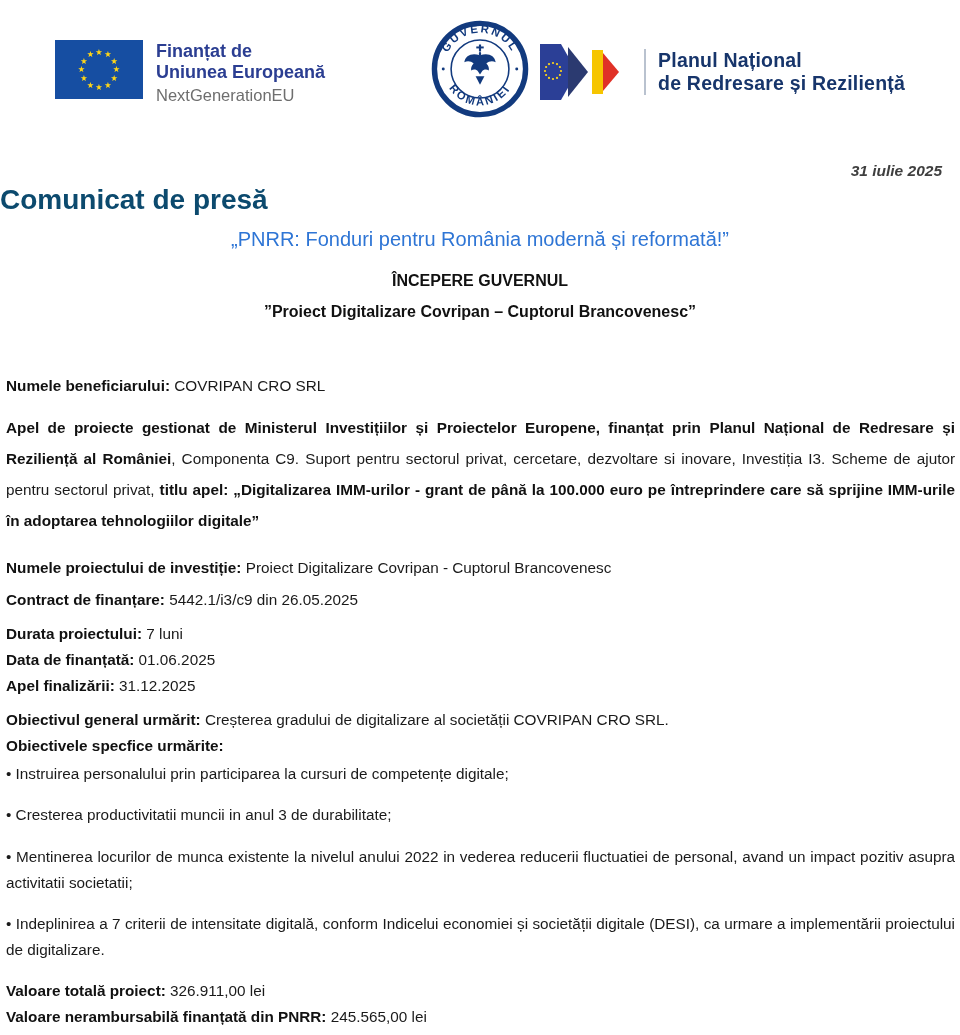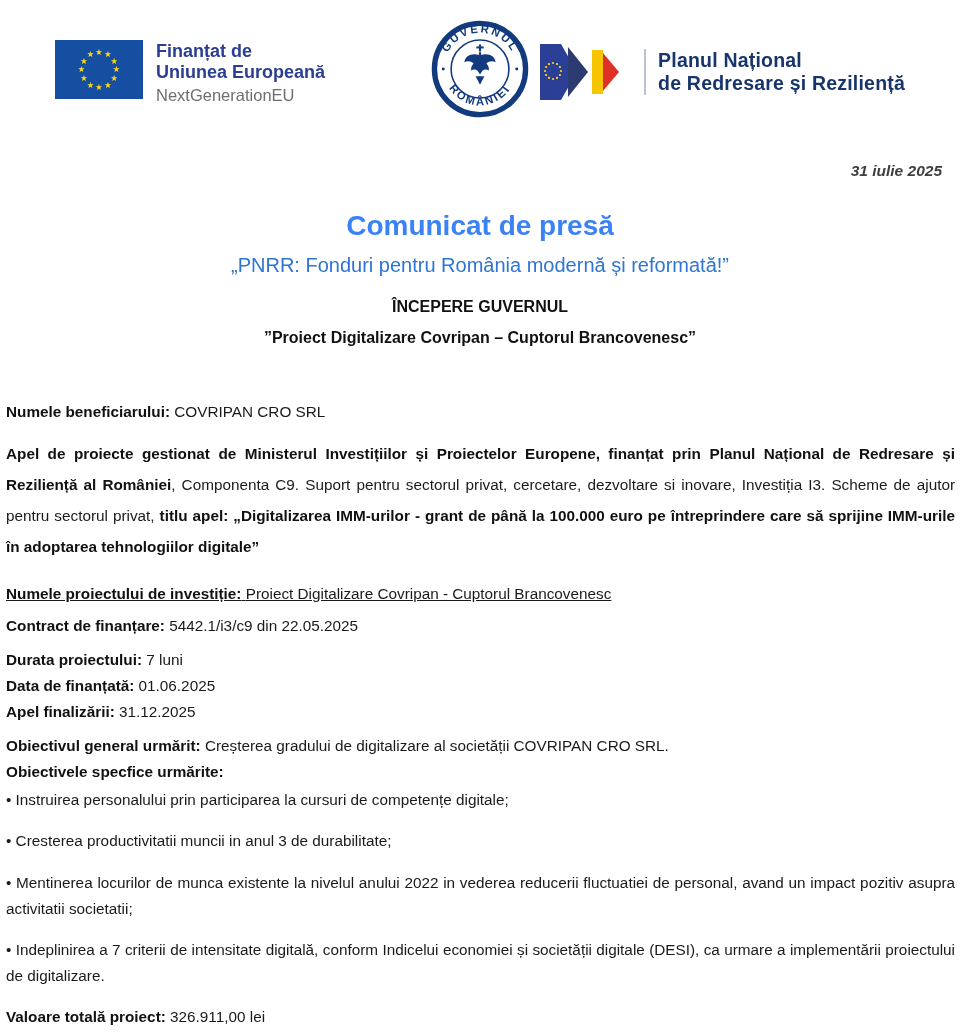--- a/index.html
+++ b/index.html
@@ -17,31 +17,31 @@
   .eu-text .l1,.eu-text .l2{font-weight:bold;font-size:18px;color:#2b3e92;}
   .eu-text .l3{font-size:16.5px;color:#6e6e6e;margin-top:3px;}
   .gov-block{position:absolute;left:50%;transform:translateX(-50%);top:20px;}
   .pnrr-block{position:absolute;right:55px;top:44px;display:flex;align-items:center;gap:24px;}
   .pnrr-text{border-left:2px solid #b9c2cf;padding-left:12px;line-height:1.16;
              font-weight:bold;font-size:19.5px;color:#17356b;letter-spacing:.2px;}
 
   
   .date-row{margin-top:34px;text-align:right;padding-right:18px;
             font-weight:bold;font-style:italic;font-size:15.5px;color:#3f3f3f;}
-  .title-main{margin-top:30px;text-align:center;font-weight:bold;font-size:28px;color:#3b82f6;}
+  .title-main{margin-top:4px;text-align:left;font-weight:bold;font-size:28px;color:#0c4a6e;}
   .title-sub{margin-top:12px;text-align:center;font-size:20px;color:#2e75d5;}
   .title-h1{margin-top:21px;text-align:center;font-weight:bold;font-size:16px;color:#111;}
   .title-h2{margin-top:13px;text-align:center;font-weight:bold;font-size:16px;color:#111;}
 
   
   .doc-body{margin-top:52px;padding:0 5px 0 6px;font-size:15.3px;line-height:26px;}
   .row{margin:0;}
   .lbl{font-weight:bold;color:#111;}
   .para{text-align:justify;line-height:31px;margin-top:13px;}
-  .mt18{margin-top:19px;text-decoration:underline;}
+  .mt18{margin-top:19px;}
   .mt8{margin-top:8px;}
   .mt6{margin-top:6px;}
   .mt2{margin-top:2px;}
   .bullet{text-align:justify;line-height:26px;}
   .bullet::before{content:"\2022\00a0";}
 </style>
 </head>
 <body>
 
 <div class="page">
@@ -133,21 +133,21 @@
   <div class="title-h2">”Proiect Digitalizare Covripan – Cuptorul Brancovenesc”</div>
 
   <div class="doc-body">
 
     <p class="row"><span class="lbl">Numele beneficiarului:</span> <span>COVRIPAN CRO SRL</span></p>
 
     <p class="para"><span class="lbl">Apel de proiecte gestionat de Ministerul Investițiilor și Proiectelor Europene, finanțat prin Planul Național de Redresare și Reziliență al României</span><span>, Componenta C9. Suport pentru sectorul privat, cercetare, dezvoltare si inovare, Investiția I3. Scheme de ajutor pentru sectorul privat, </span><span class="lbl">titlu apel: „Digitalizarea IMM-urilor - grant de până la 100.000 euro pe întreprindere care să sprijine IMM-urile în adoptarea tehnologiilor digitale”</span></p>
 
     <p class="row mt18"><span class="lbl">Numele proiectului de investiție:</span> <span>Proiect Digitalizare Covripan - Cuptorul Brancovenesc</span></p>
 
-    <p class="row mt6"><span class="lbl">Contract de finanțare:</span> <span>5442.1/i3/c9 din 22.05.2025</span></p>
+    <p class="row mt6"><span class="lbl">Contract de finanțare:</span> <span>5442.1/i3/c9 din 26.05.2025</span></p>
 
     <p class="row mt8"><span class="lbl">Durata proiectului:</span> <span>7 luni</span></p>
     <p class="row"><span class="lbl">Data de finanțată:</span> <span>01.06.2025</span></p>
     <p class="row"><span class="lbl">Apel finalizării:</span> <span>31.12.2025</span></p>
 
     <p class="row mt8"><span class="lbl">Obiectivul general urmărit:</span> <span>Creșterea gradului de digitalizare al societății COVRIPAN CRO SRL.</span></p>
     <p class="row lbl">Obiectivele specfice urmărite:</p>
 
     <p class="bullet mt2">Instruirea personalului prin participarea la cursuri de competențe digitale;</p>
     <p class="bullet mt2">Cresterea productivitatii muncii in anul 3 de durabilitate;</p>

